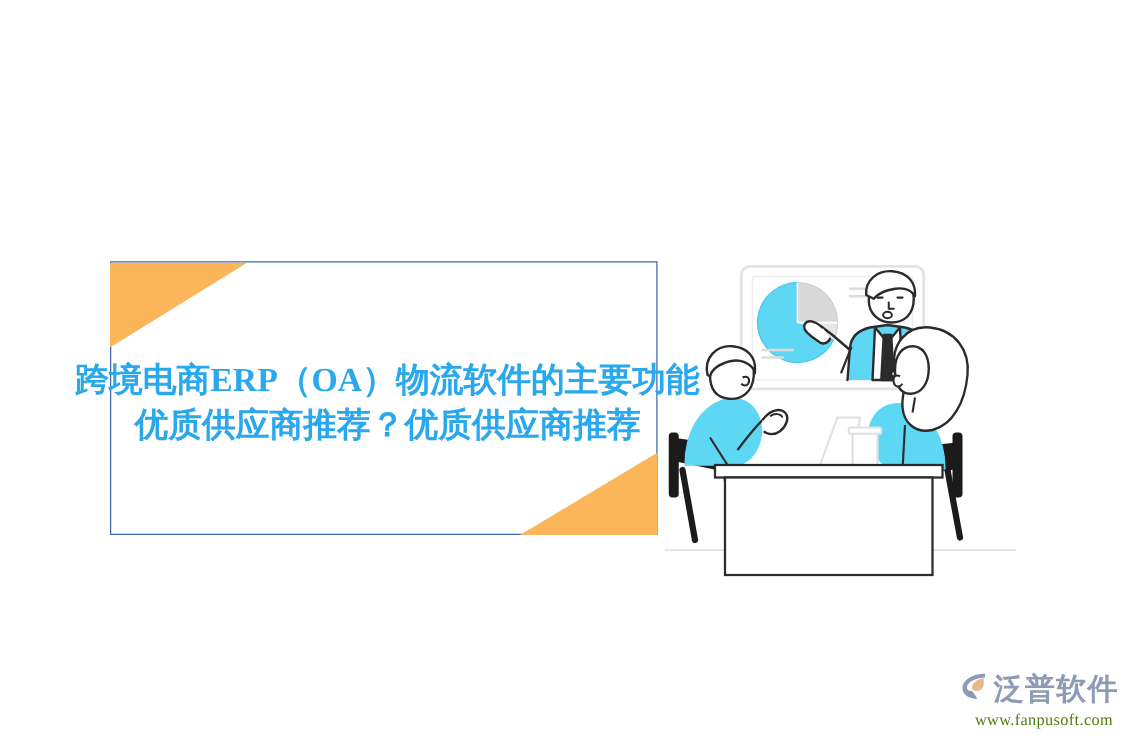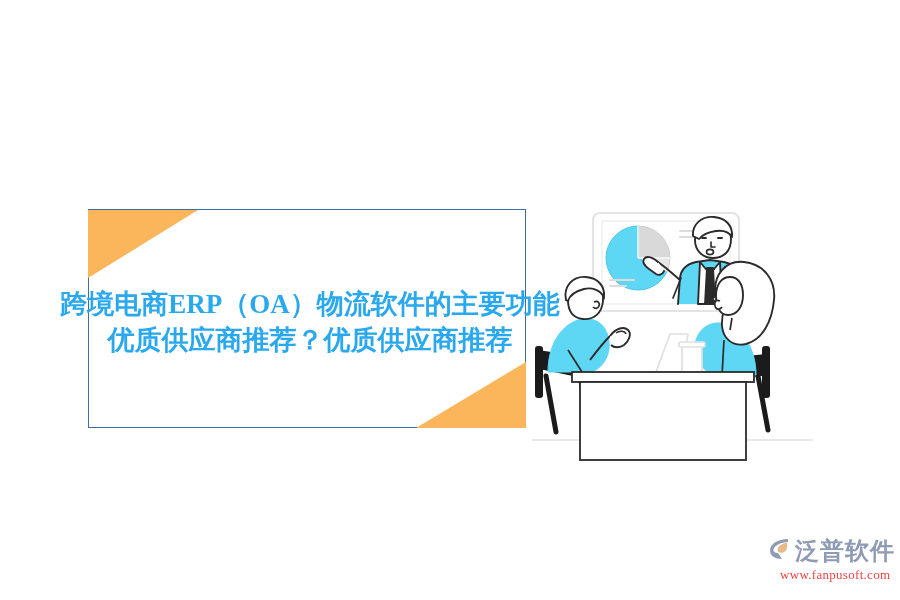--- a/index.html
+++ b/index.html
@@ -93,21 +93,21 @@
   }
   #watermark-name {
     color: #8e9bb5;
     font-size: 24px;
     line-height: 26px;
     font-weight: 700;
     font-family: "Liberation Sans", "DejaVu Sans", sans-serif;
     letter-spacing: 1px;
   }
   #watermark-url {
-    color: #ef4444;
+    color: #4d7c0f;
     font-size: 13px;
     line-height: 15px;
     font-family: "Liberation Serif", "DejaVu Serif", serif;
     letter-spacing: 0.3px;
     margin-left: 14px;
     margin-top: 1px;
   }
 </style>
 </head>
 <body>

